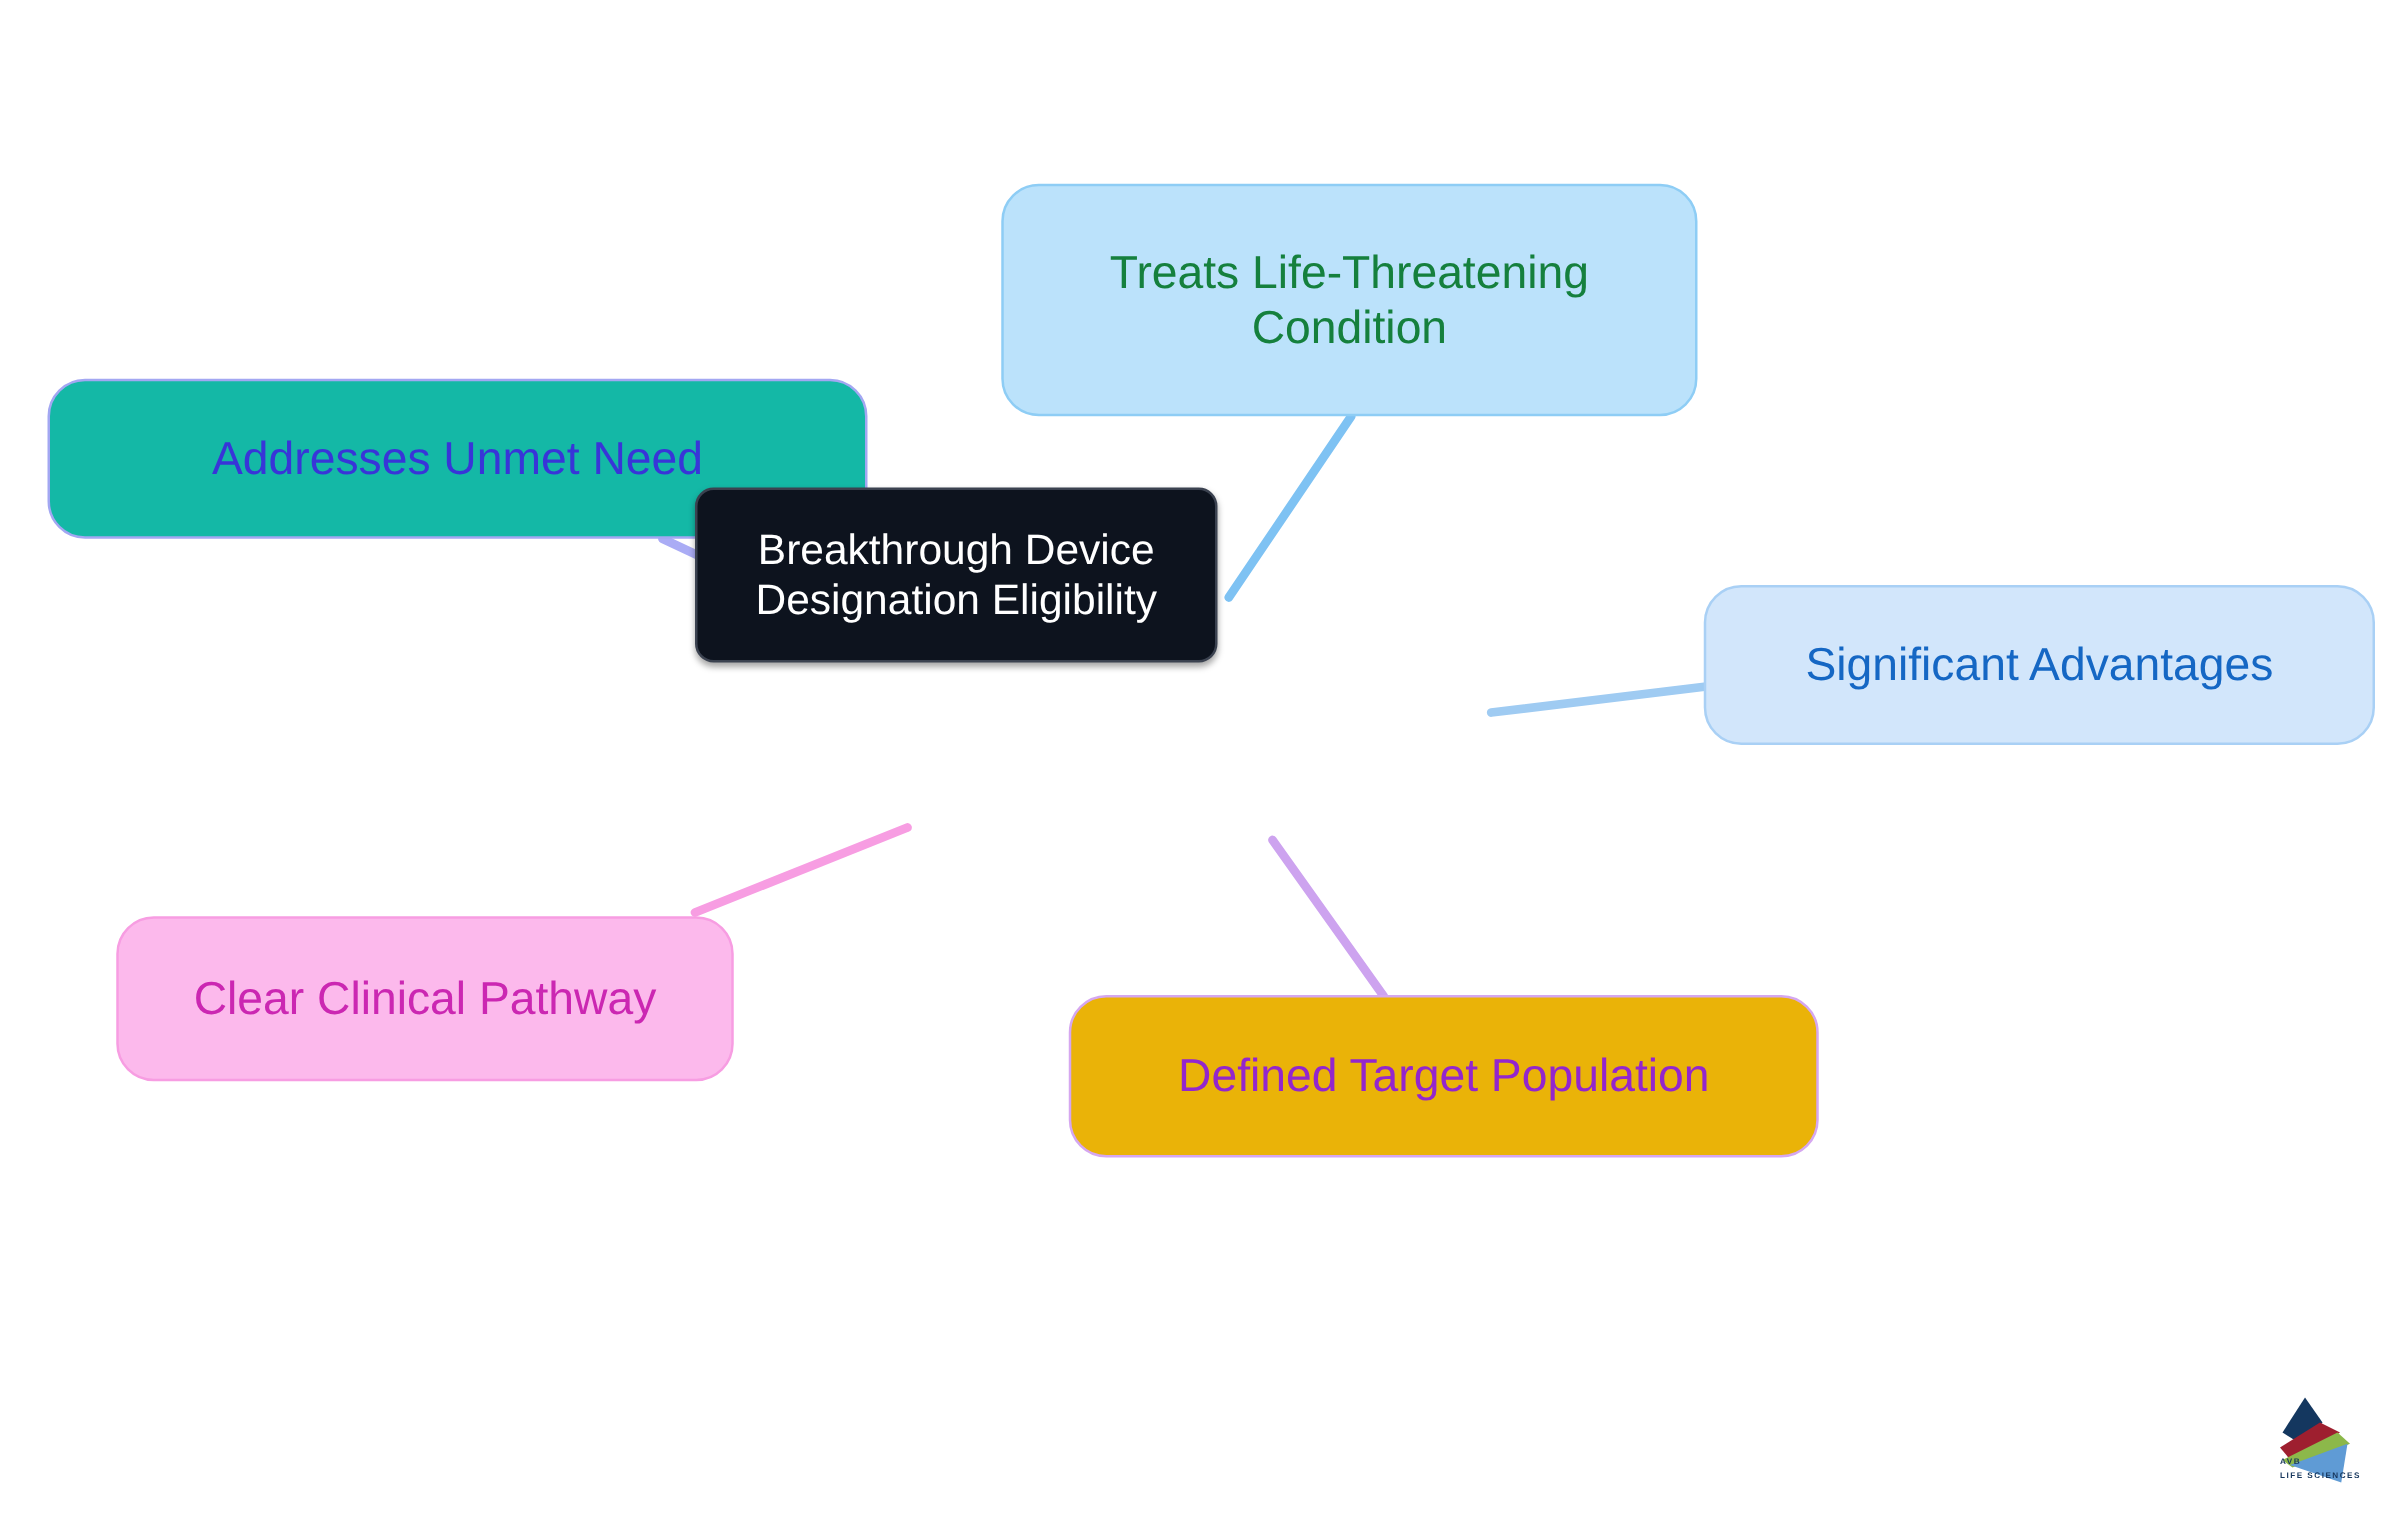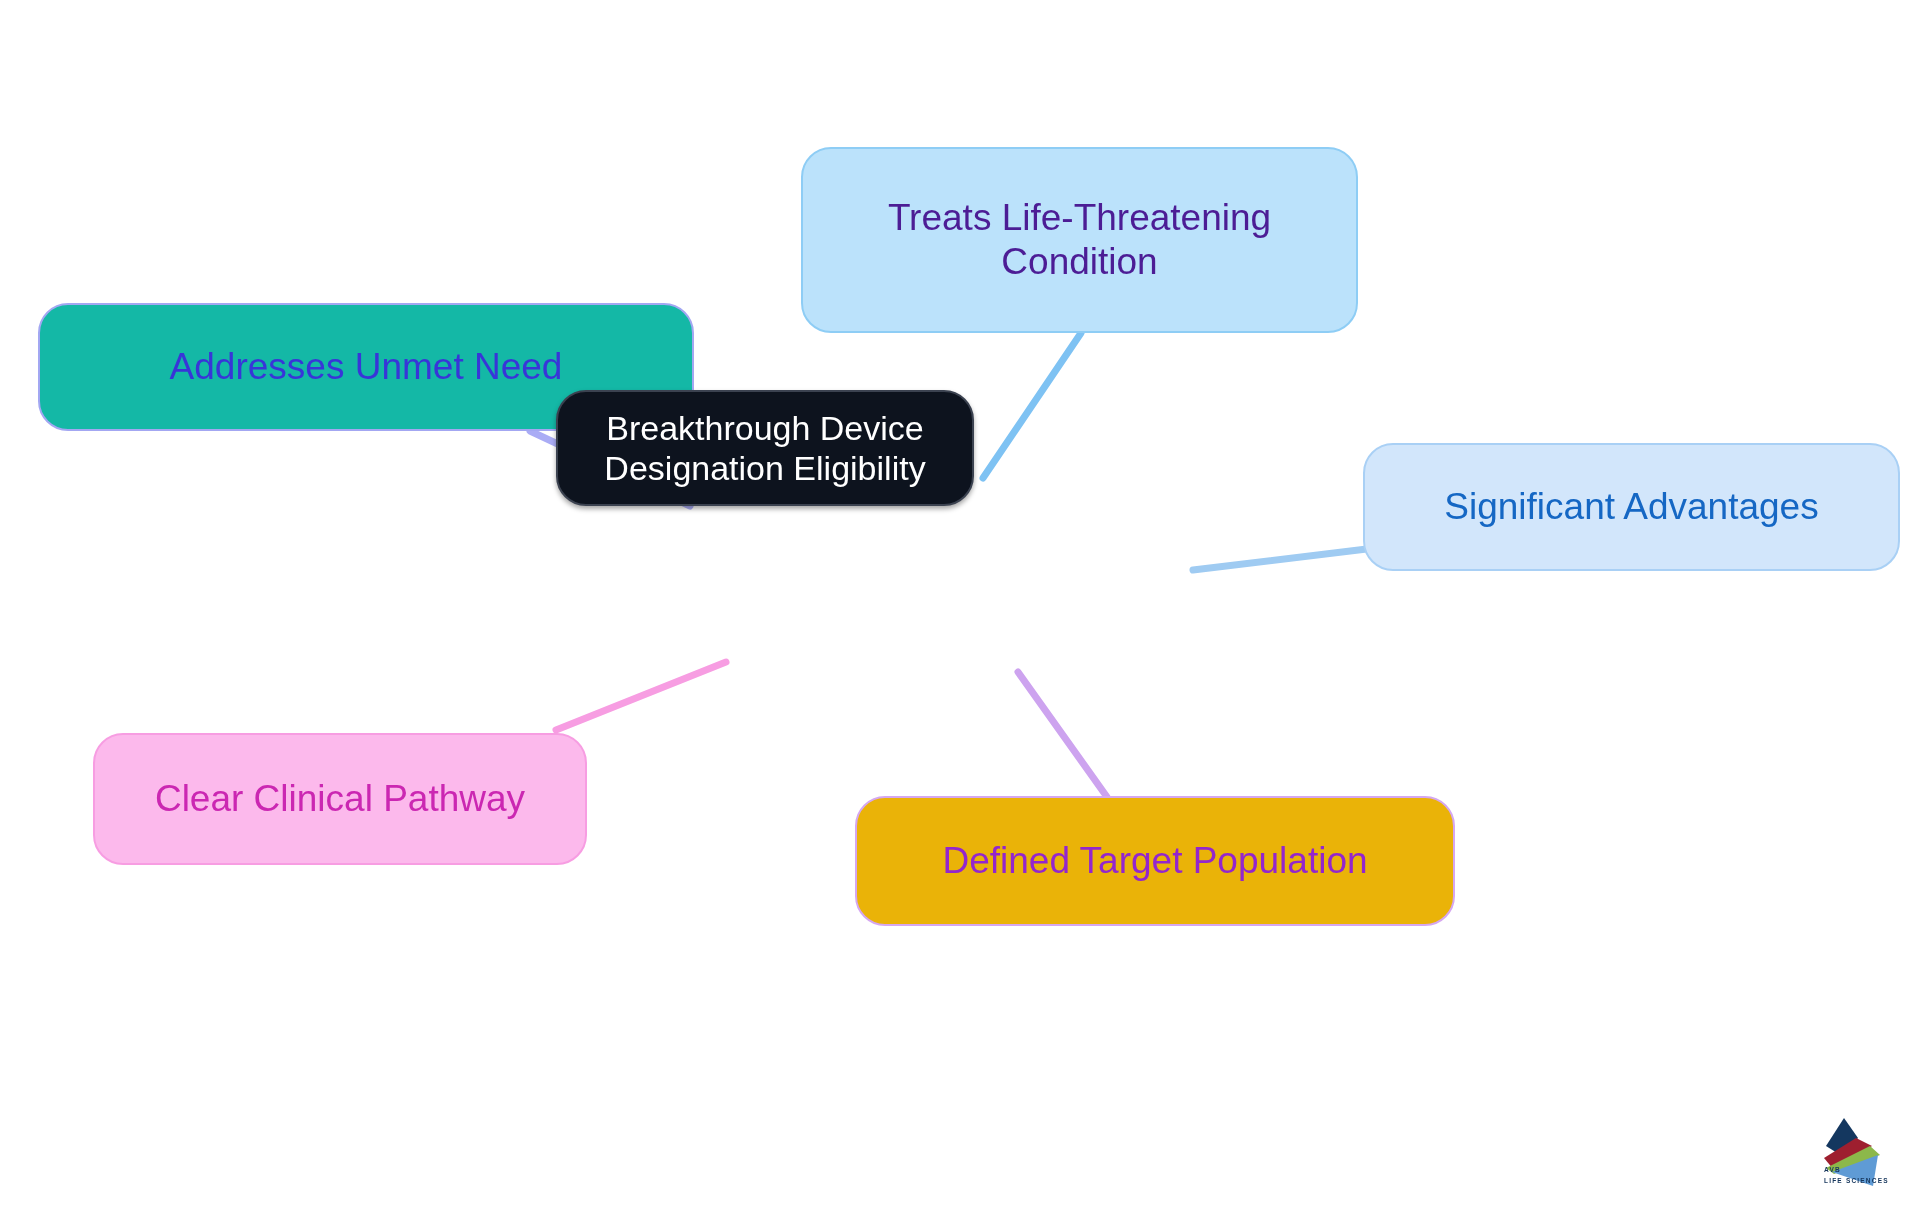--- a/index.html
+++ b/index.html
@@ -40,51 +40,51 @@
     border-style: solid;
     border-width: 2px;
     line-height: 1.18;
     padding: 6px 18px;
     white-space: pre-line;
   }
   .node-central {
     left: 556px;
     top: 390px;
     width: 418px;
-    height: 116px;
+    height: 140px;
     background: #0d131e;
     border-color: #3b4250;
     color: #ffffff;
     font-size: 34px;
-    border-radius: 30px;
+    border-radius: 15px;
     box-shadow: 0 3px 5px rgba(0,0,0,0.35);
   }
   .node-top {
     left: 801px;
     top: 147px;
     width: 557px;
     height: 186px;
     background: #bbe2fb;
     border-color: #8ecdf5;
-    color: #4c1d95;
+    color: #15803d;
     font-size: 37px;
   }
   .node-left {
     left: 38px;
     top: 303px;
     width: 656px;
     height: 128px;
     background: #14b8a6;
     border-color: #a3a7f2;
     color: #3835d8;
     font-size: 37px;
   }
   .node-right {
     left: 1363px;
-    top: 443px;
+    top: 468px;
     width: 537px;
     height: 128px;
     background: #d2e6fb;
     border-color: #a9d0f5;
     color: #1567c4;
     font-size: 37px;
   }
   .node-bottom-left {
     left: 93px;
     top: 733px;

